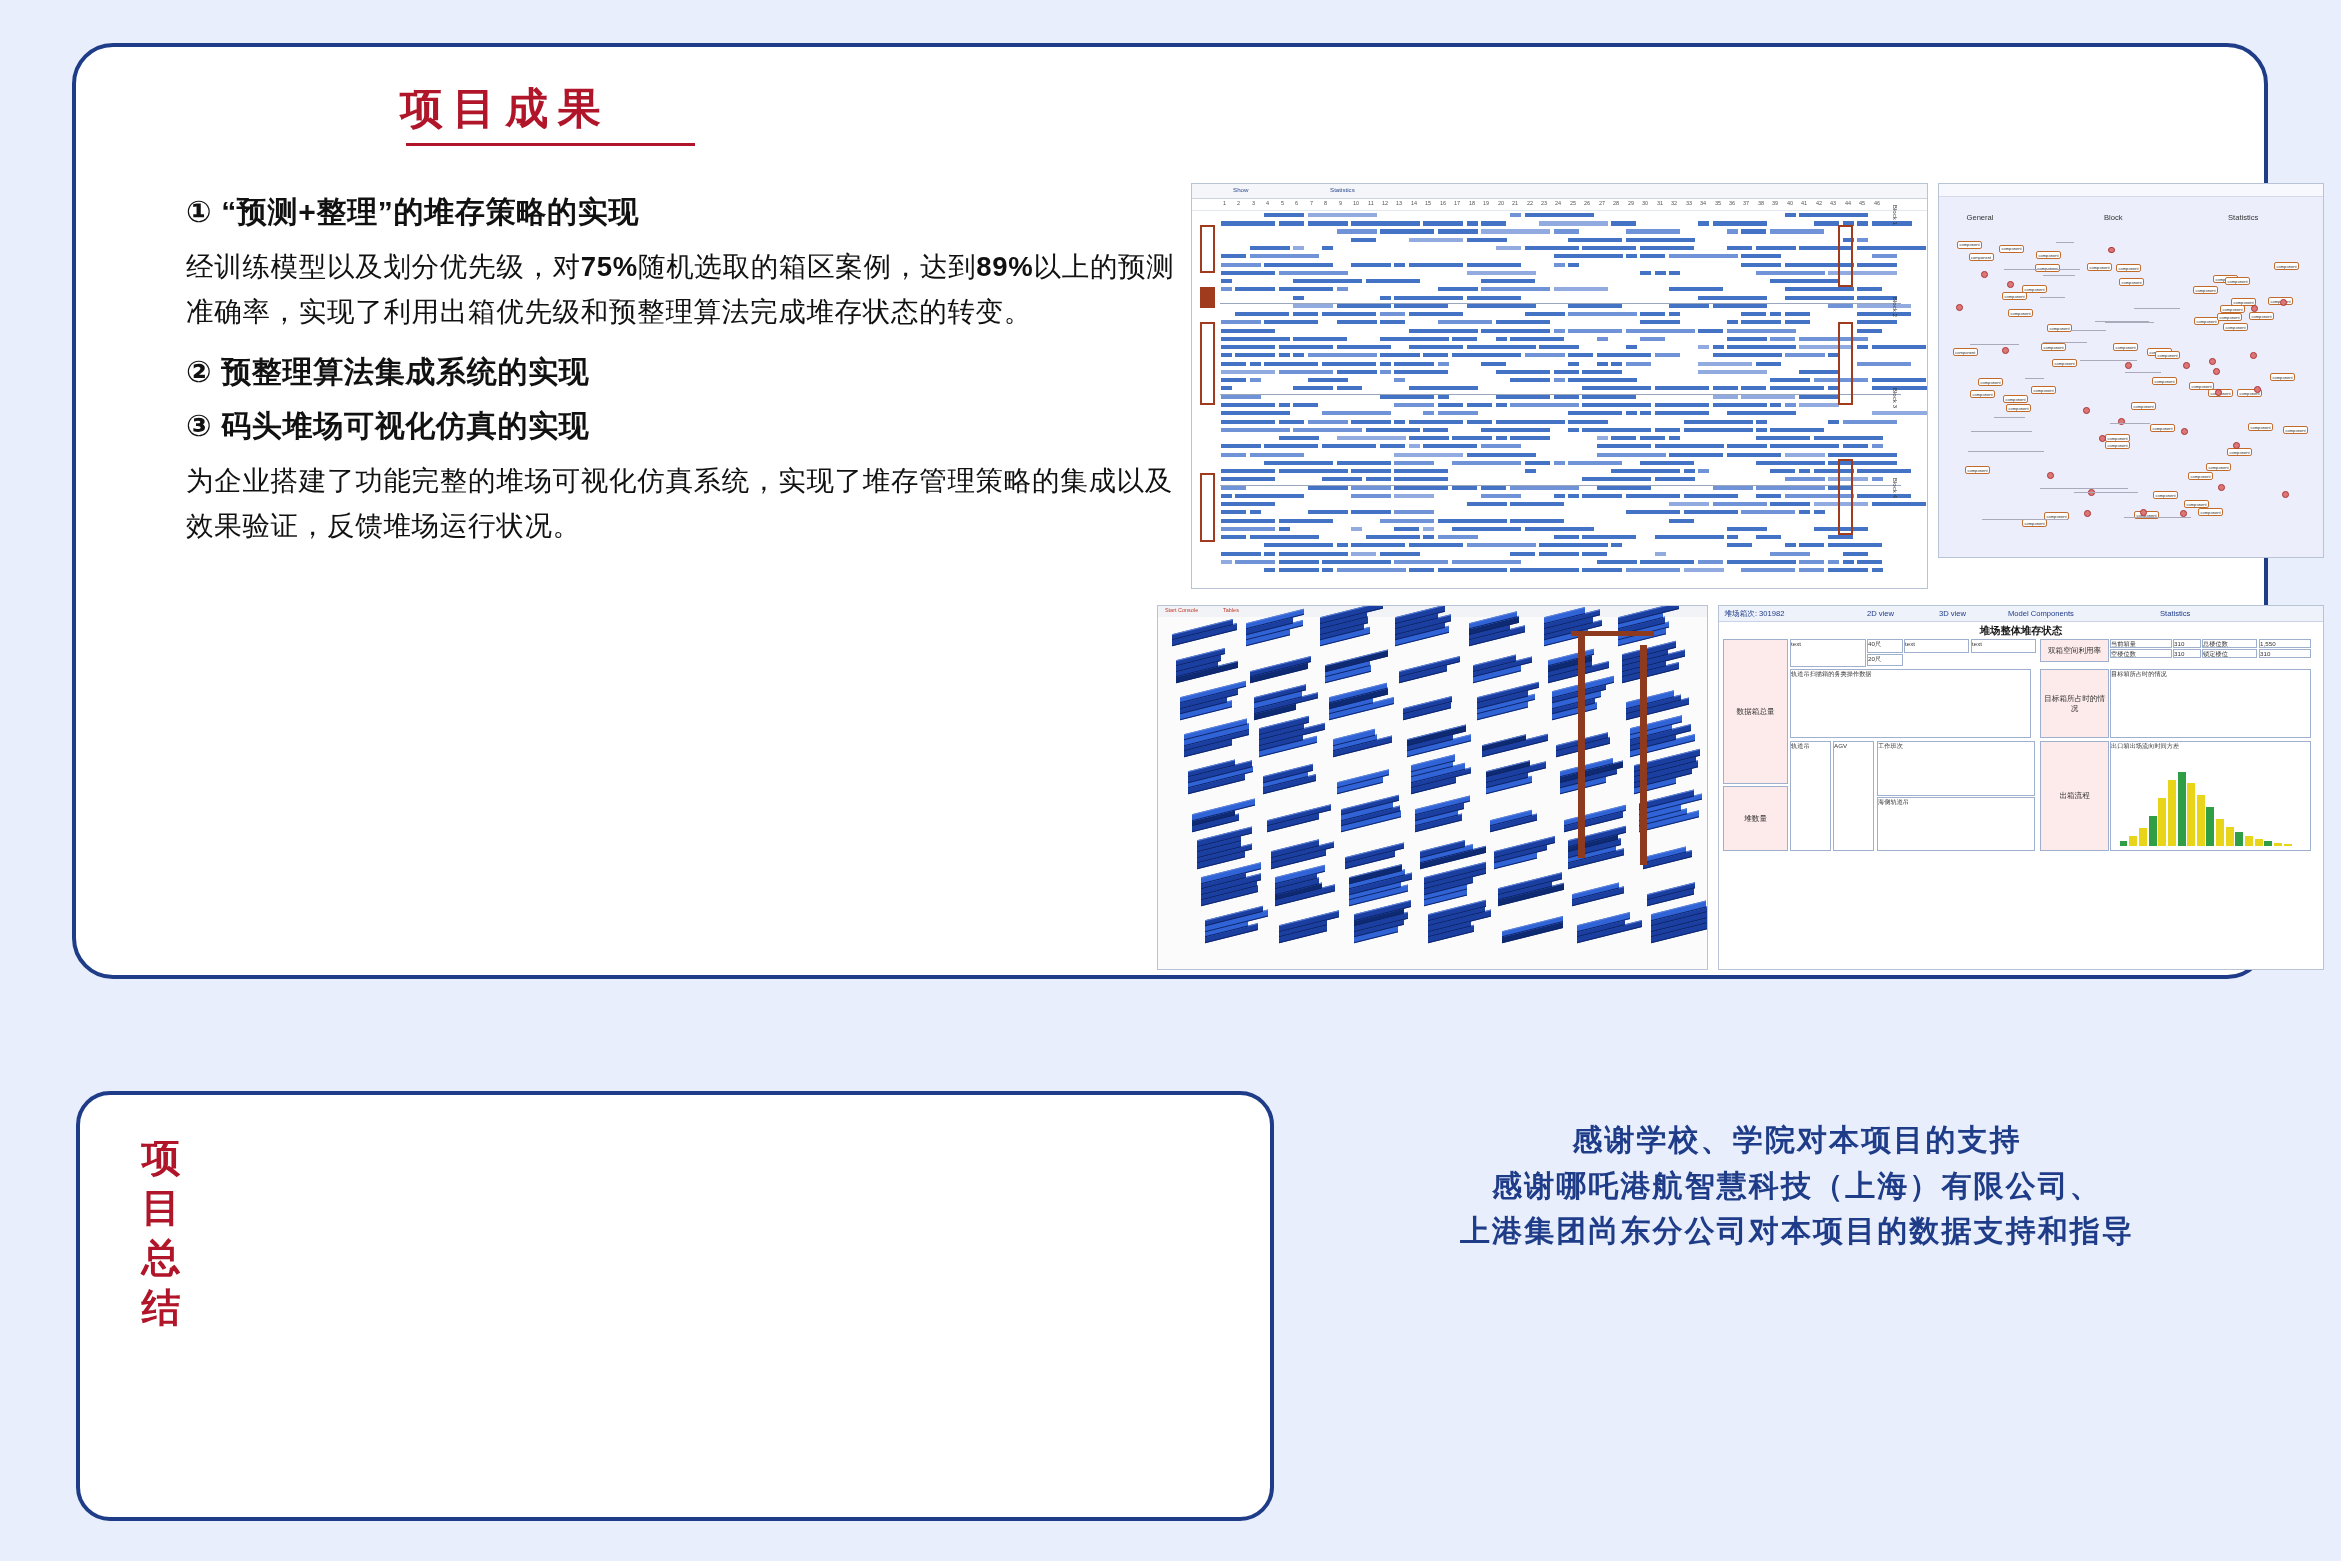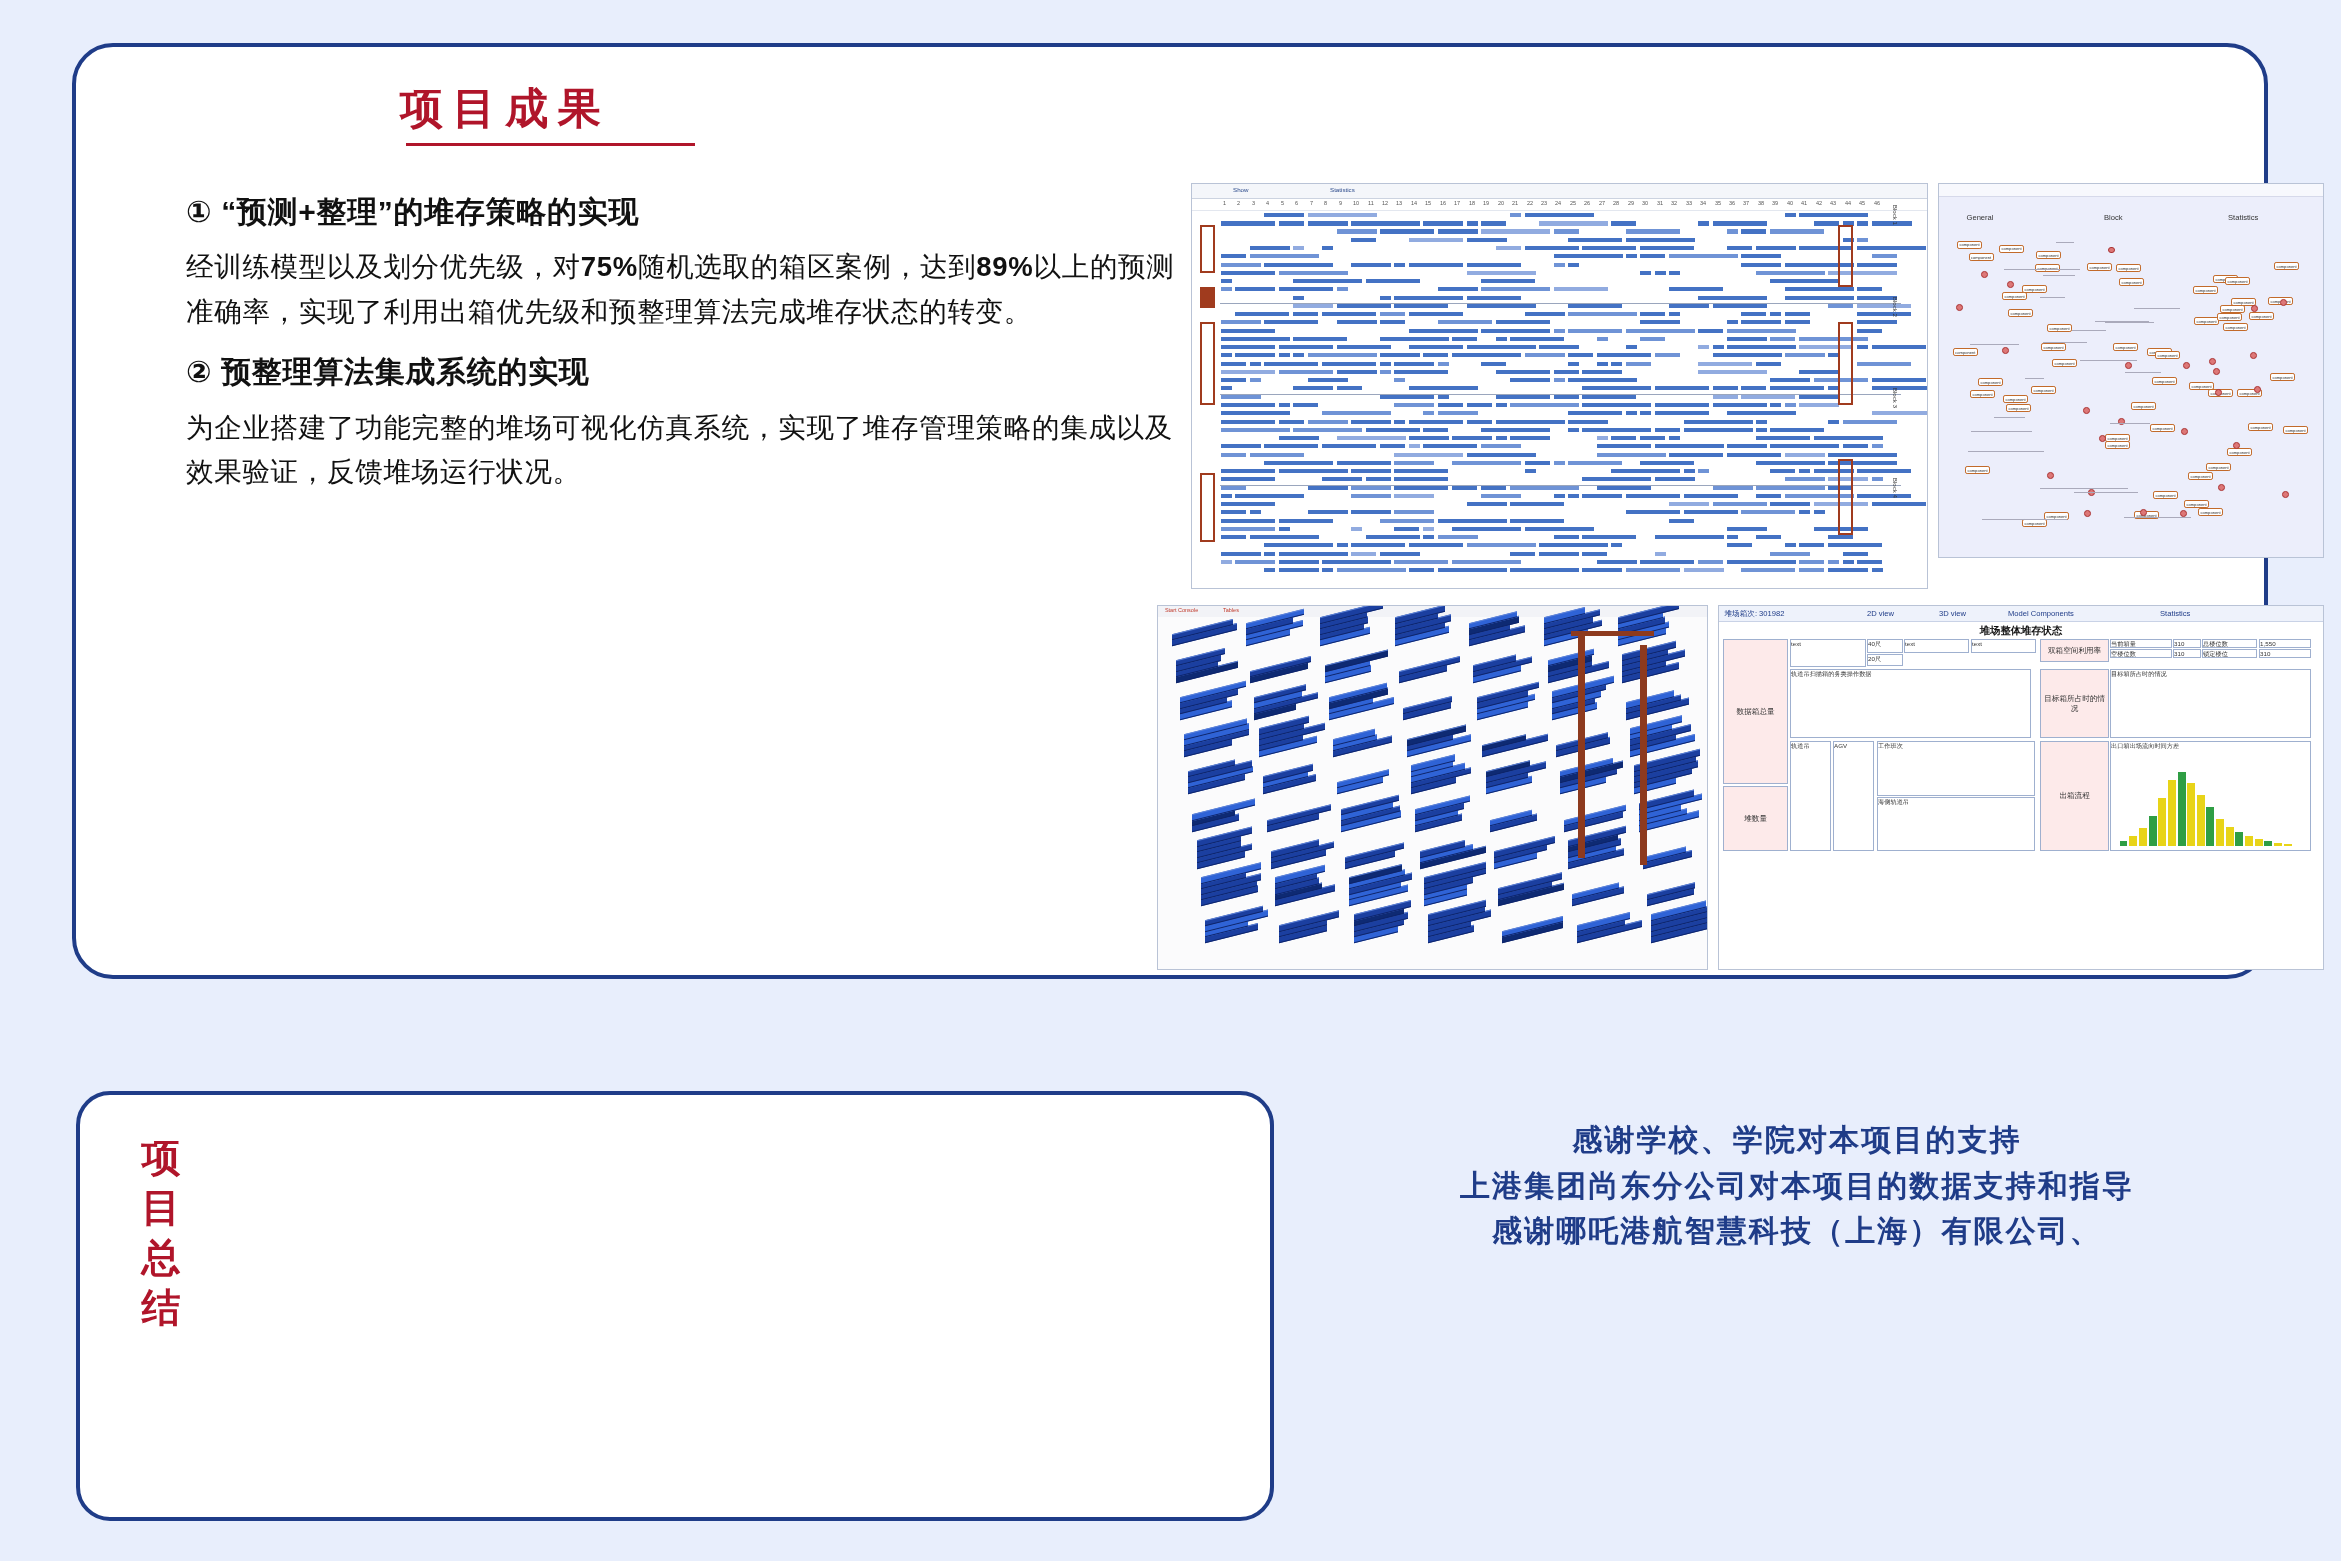--- a/index.html
+++ b/index.html
@@ -141,20 +141,21 @@
 
   <div class="txt-col">
 
     <div class="item-head">① “预测+整理”的堆存策略的实现</div>
     <div class="item-body">
       <span>经训练模型以及划分优先级，对</span><b>75%</b><span>随机选取的箱区案例，达到</span><b>89%</b><span>以上的预测准确率，实现了利用出箱优先级和预整理算法完成堆存状态的转变。</span>
     </div>
 
     <div class="item-head">② 预整理算法集成系统的实现</div>
 
+    <div class="item-head">③ 码头堆场可视化仿真的实现</div>
     <div class="item-body">为企业搭建了功能完整的堆场可视化仿真系统，实现了堆存管理策略的集成以及效果验证，反馈堆场运行状况。</div>
   </div>
 
   <div class="imgbox" id="img-yard-matrix">
     <div class="ym-head">
       <span class="ym-tab" style="left:41px">Show</span>
       <span class="ym-tab" style="left:138px">Statistics</span>
     </div>
     <div class="ym-ruler" id="ym-ruler">
         <span style="left: 31px;">1</span>
@@ -1231,17 +1232,17 @@
       <div>项</div>
       <div>目</div>
       <div>总</div>
       <div>结</div>
     </div>
 </div>
 
 <div id="thanks">
   <div class="thanks-lines">
     <div class="thanks-line">感谢学校、学院对本项目的支持</div>
+    <div class="thanks-line">感谢哪吒港航智慧科技（上海）有限公司、</div>
     <div class="thanks-line">上港集团尚东分公司对本项目的数据支持和指导</div>
-    <div class="thanks-line">感谢哪吒港航智慧科技（上海）有限公司、</div>
   </div>
 </div>
 
 
 </body></html>

